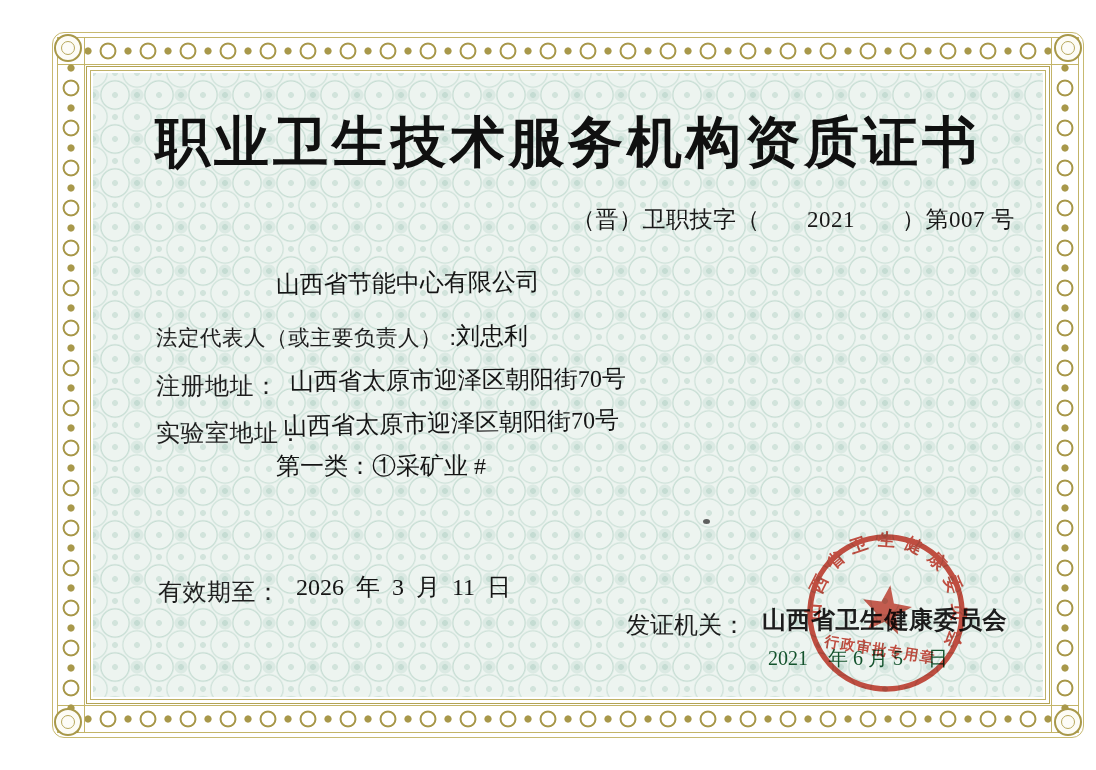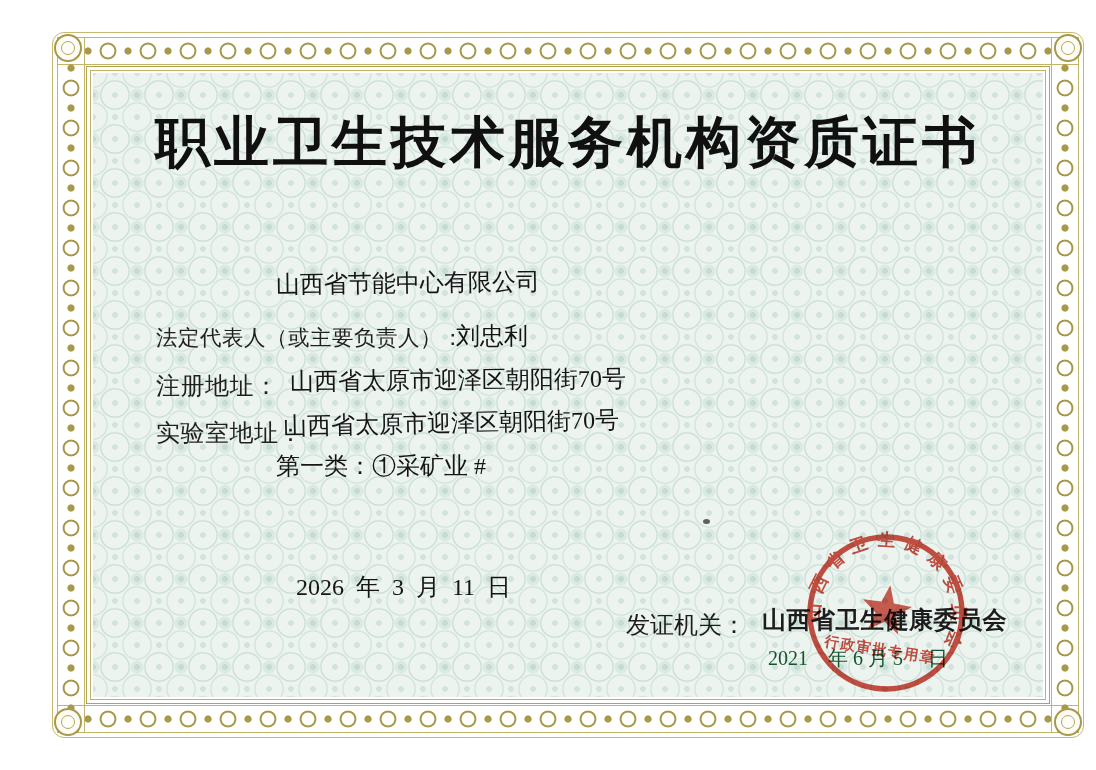--- a/index.html
+++ b/index.html
@@ -79,34 +79,36 @@
   <div class="corner tr"></div>
   <div class="corner bl"></div>
   <div class="corner br"></div>
   <div class="inner-line-a"></div>
   <div class="inner-line-b"></div>
 
   <div class="pattern"></div>
 
   <div class="content">
     <div class="title">职业卫生技术服务机构资质证书</div>
+    <div class="cert-no">（晋）卫职技字（　　2021　　）第007 号</div>
 
     <span class="val" id="v1">山西省节能中心有限公司</span>
 
     <span class="lbl" id="l2">法定代表人（或主要负责人）：</span>
     <span class="val" id="v2">刘忠利</span>
 
     <span class="lbl" id="l3">注册地址：</span>
     <span class="val" id="v3">山西省太原市迎泽区朝阳街70号</span>
 
     <span class="lbl" id="l4">实验室地址：</span>
     <span class="val" id="v4">山西省太原市迎泽区朝阳街70号</span>
 
     <span class="val" id="v5">第一类：①采矿业 #</span>
 
+    <span class="lbl" id="validity-label">有效期至：</span>
     <span class="val" id="validity-value">2026 年 3 月 11 日</span>
 
     <span id="issuer-label">发证机关：</span>
     <span id="issuer-value">山西省卫生健康委员会</span>
     <span id="issue-date">2021　年 6 月 5　 日</span>
 
     <div class="speck"></div>
   </div>
 
   <svg class="seal" viewBox="0 0 170 170">

